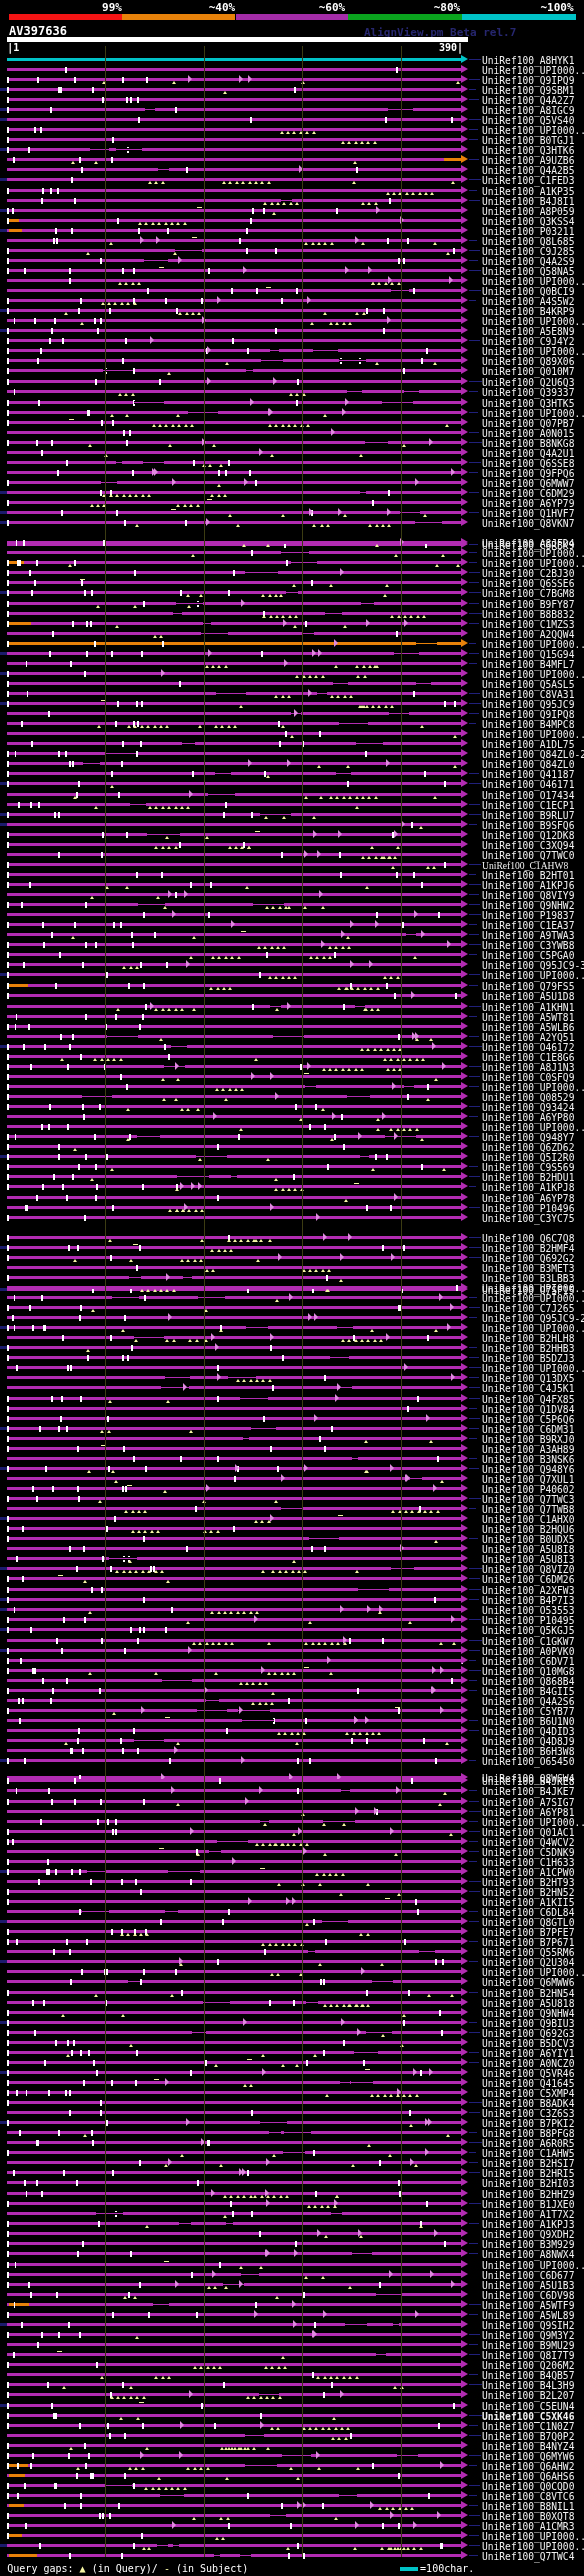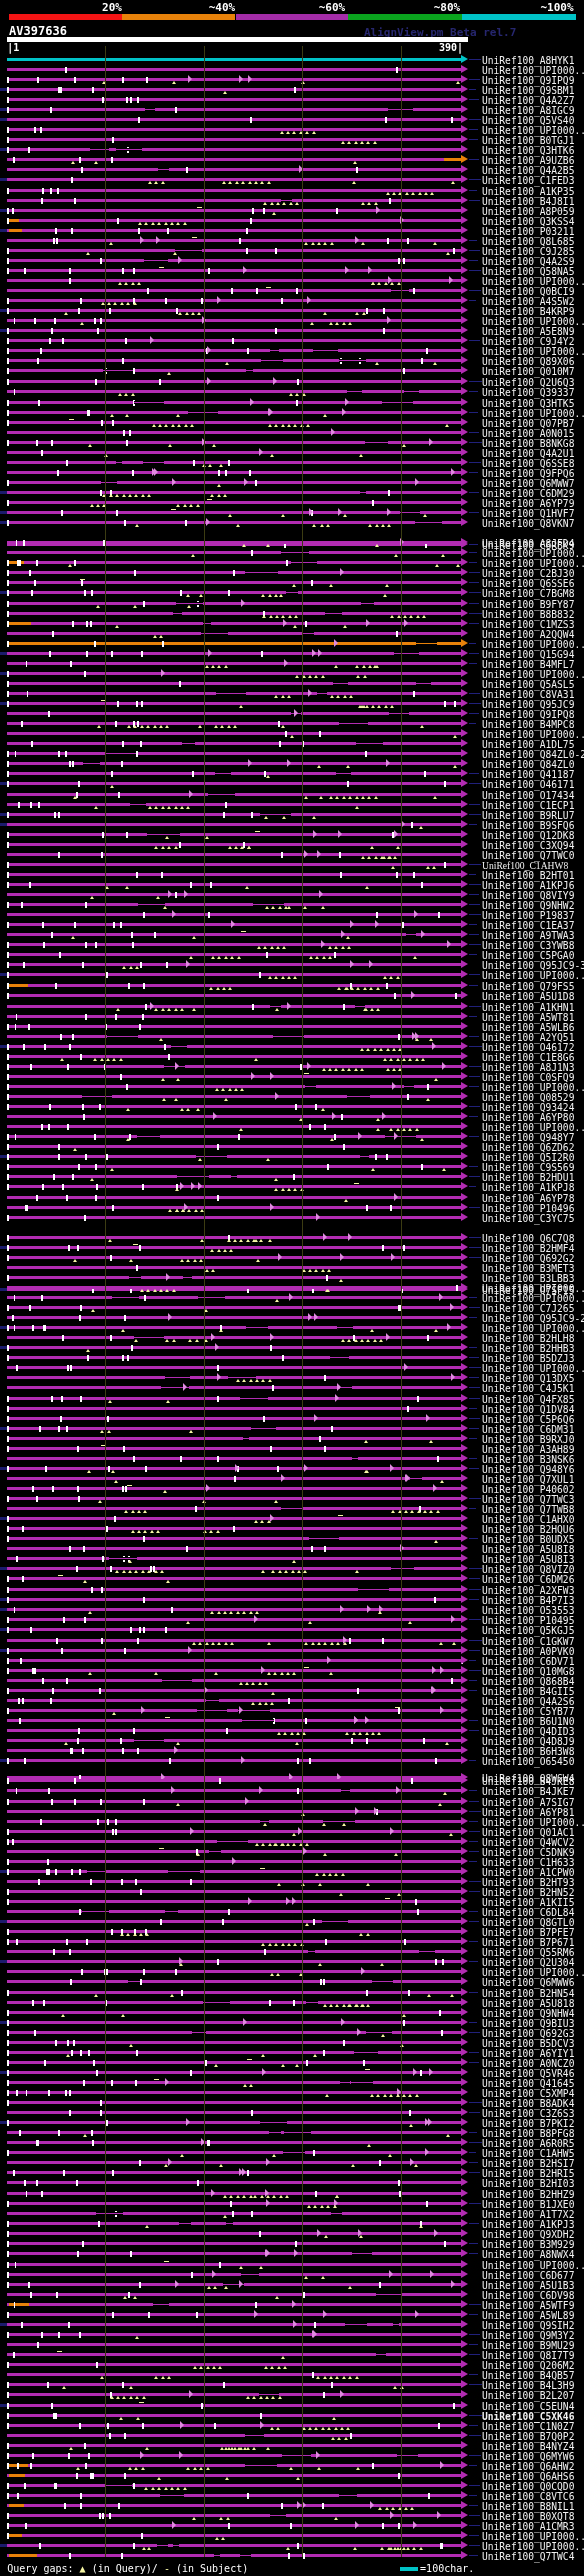--- a/index.html
+++ b/index.html
@@ -38,21 +38,21 @@
 
 <div id="screen">
   <div id="scale-bar">
       <div class="scale-seg" style="left: 9.1px; width: 113px; background: rgb(245, 20, 20);"></div>
       <div class="scale-seg" style="left: 122px; width: 113px; background: rgb(232, 130, 10);"></div>
       <div class="scale-seg" style="left: 236px; width: 112px; background: rgb(164, 44, 168);"></div>
       <div class="scale-seg" style="left: 348px; width: 114px; background: rgb(10, 164, 30);"></div>
       <div class="scale-seg" style="left: 462px; width: 114px; background: rgb(0, 195, 199);"></div>
     </div>
   <div id="scale-labels">
-      <div class="scale-label" style="left: 112px;">20%</div>
+      <div class="scale-label" style="left: 112px;">99%</div>
       <div class="scale-label" style="left: 222px;">~40%</div>
       <div class="scale-label" style="left: 332px;">~60%</div>
       <div class="scale-label" style="left: 447px;">~80%</div>
       <div class="scale-label" style="left: 557px;">~100%</div>
     </div>
   <div id="query-title" class="abs">AV397636</div>
   <div id="watermark" class="abs">AlignView.pm Beta rel.7</div>
   <div id="query-bar" class="abs"></div>
   <div class="ruler-txt" style="left:7.3px;">|1</div>
   <div class="ruler-txt" style="left:439px;">390|</div>

